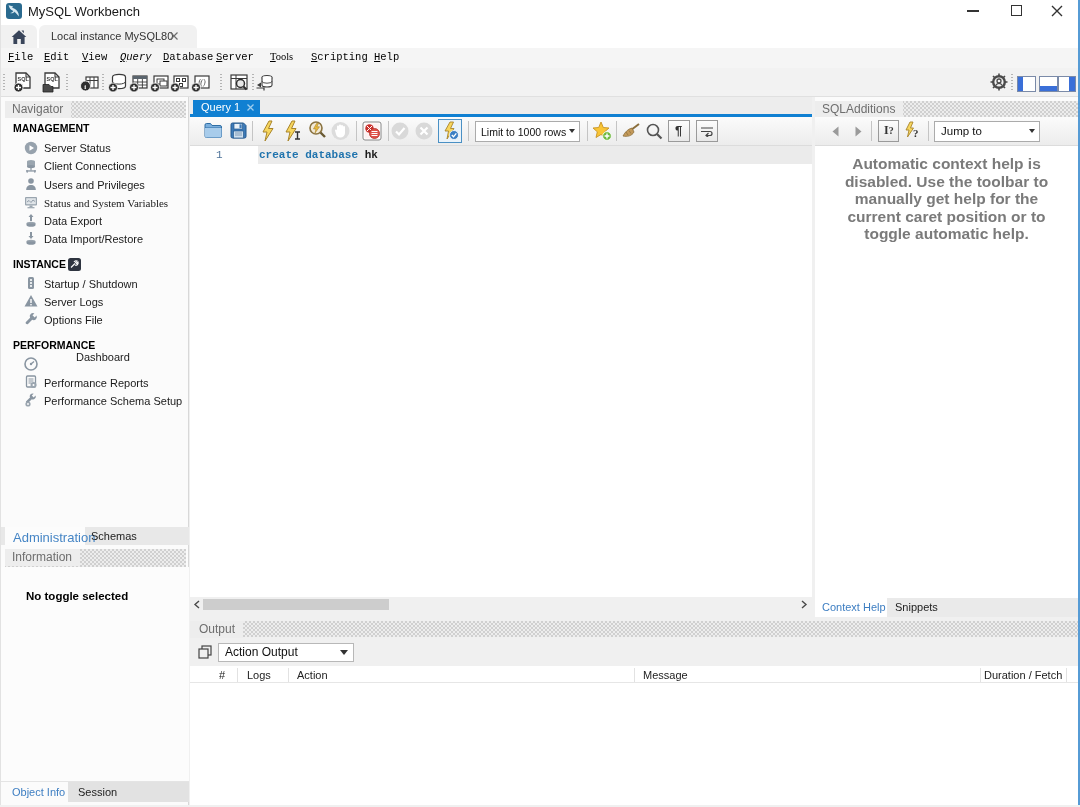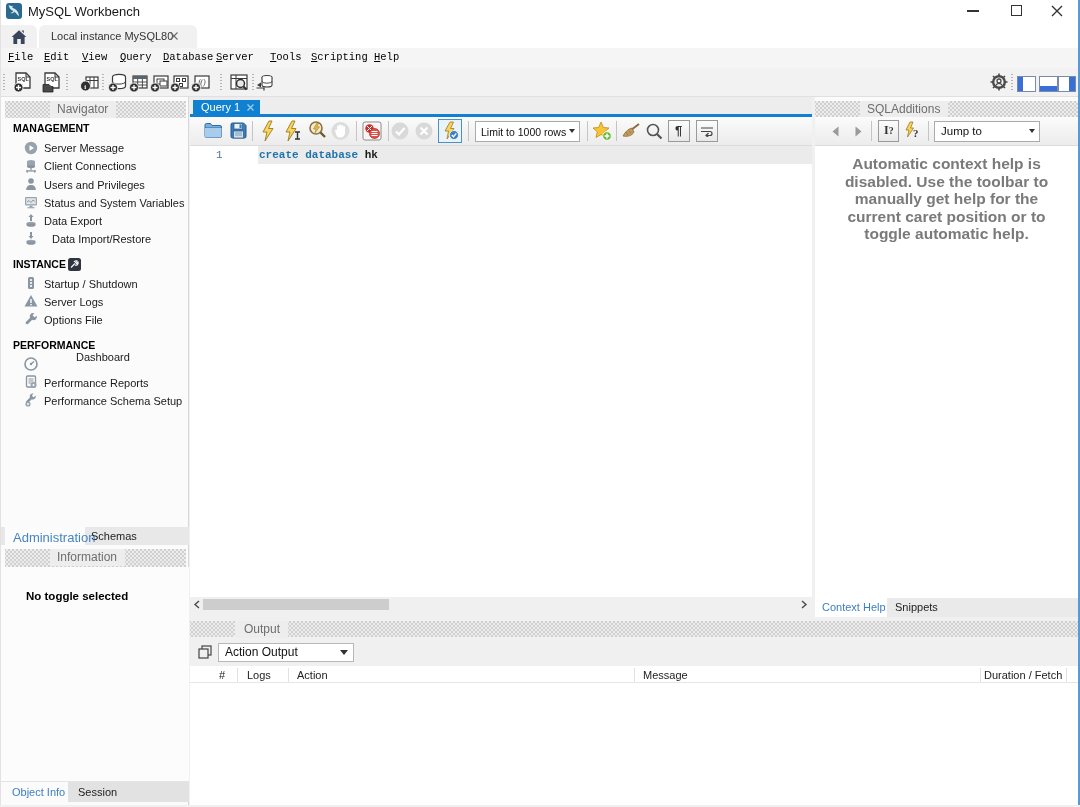--- a/index.html
+++ b/index.html
@@ -3,21 +3,21 @@
 <meta charset="utf-8">
 <style>
 * { margin:0; padding:0; box-sizing:border-box; }
 html,body { width:1080px; height:807px; overflow:hidden; }
 body { font-family:"Liberation Sans", sans-serif; position:relative; background:#fff; }
 .abs { position:absolute; }
 .hdr { background-color:#ededed;
   background-image: radial-gradient(circle, #d0d0d0 0.9px, rgba(0,0,0,0) 1.0px), radial-gradient(circle, #d0d0d0 0.9px, rgba(0,0,0,0) 1.0px);
   background-size:4px 4px, 4px 4px; background-position:0 1px, 2px 3px;
   font-size:12px; color:#6e6e6e; line-height:17px; }
-.hdr span { background:#ededed; padding:0 8px 0 7px; position:absolute; top:0; left:0;margin-left:45px; }
+.hdr span { background:#ededed; padding:0 8px 0 7px; position:absolute; top:0; left:0; }
 .navitem { position:absolute; font-size:11px; color:#1a1a1a; line-height:14px; }
 .navsec { position:absolute; font-size:10.5px; font-weight:bold; color:#000; }
 .ico { position:absolute; }
 svg { display:block; }
 </style>
 </head>
 <body>
 
 <div class="abs" style="left:0;top:0;width:1080px;height:23px;background:#ffffff;"></div>
 <div class="abs" style="left:6px;top:3px;width:16px;height:16px;">
@@ -52,24 +52,24 @@
 <svg width="10" height="10" viewBox="0 0 10 10">
       <path d="M1.5 1.5 L8.5 8.5 M8.5 1.5 L1.5 8.5" stroke="#6e6e6e" stroke-width="1.2"></path>
     </svg>
 </div>
 
 <div class="abs" style="left:0;top:48px;width:1080px;height:20px;background:#f5f5f5;"></div>
 <div class="abs" style="left:0;top:51px;width:996px;height:16px;font-family:'Liberation Mono',monospace;font-size:10.5px;color:#000;">
 <span class="abs" style="left:8px;"><u>F</u>ile</span>
 <span class="abs" style="left:44px;"><u>E</u>dit</span>
 <span class="abs" style="left:82px;"><u>V</u>iew</span>
-<span class="abs" style="left:120px;"><u>Q</u>uery</span>
+<span class="abs" style="left:120px;font-style:italic;"><u>Q</u>uery</span>
 <span class="abs" style="left:163px;"><u>D</u>atabase</span>
 <span class="abs" style="left:216px;"><u>S</u>erver</span>
-<span class="abs" style="left:270px;"><u>T</u>ools</span>
+<span class="abs" style="left:270px;font-family:Liberation Serif, serif;"><u>T</u>ools</span>
 <span class="abs" style="left:311px;"><u>S</u>cripting</span>
 <span class="abs" style="left:374px;"><u>H</u>elp</span>
 </div>
 
 <div class="abs" style="left:0;top:68px;width:1080px;height:29px;background:#f2f2f2;border-bottom:1px solid #e0e0e0;" id="maintoolbar"></div>
 <div class="abs" id="mt-icons" style="left:0;top:71px;height:24px;">
 
 <div class="abs" style="left:3px;top:3px;width:2px;height:16px;background:repeating-linear-gradient(#b4b4b4 0 1px, transparent 1px 3px);"></div>
 <div class="abs" style="left:66px;top:3px;width:2px;height:16px;background:repeating-linear-gradient(#b4b4b4 0 1px, transparent 1px 3px);"></div>
 <div class="abs" style="left:102px;top:3px;width:2px;height:16px;background:repeating-linear-gradient(#b4b4b4 0 1px, transparent 1px 3px);"></div>
@@ -196,26 +196,26 @@
 <div class="abs" style="left:1069px;top:77px;width:6px;height:14px;background:#3a6fd8;"></div>
 
 <div class="abs" style="left:0;top:97px;width:1080px;height:710px;background:#f0f0f0;"></div>
 
 <div class="abs" style="left:0;top:97px;width:189px;height:710px;background:#fbfbfb;border-right:1px solid #d8d8d8;"></div>
 <div class="hdr abs" style="left:5px;top:101px;width:181px;height:17px;">
     <span>Navigator</span>
   </div>
 
 <div class="navsec" style="left:13px;top:122px;">MANAGEMENT</div>
-<div class="navitem" style="left:44px;top:141px;">Server Message</div>
+<div class="navitem" style="left:44px;top:141px;">Server Status</div>
 <div class="navitem" style="left:44px;top:159px;">Client Connections</div>
 <div class="navitem" style="left:44px;top:178px;">Users and Privileges</div>
-<div class="navitem" style="left:44px;top:196px;">Status and System Variables</div>
+<div class="navitem" style="left:44px;top:196px;font-family:Liberation Serif, serif;">Status and System Variables</div>
 <div class="navitem" style="left:44px;top:214px;">Data Export</div>
-<div class="navitem" style="left:52px;top:232px;">Data Import/Restore</div>
+<div class="navitem" style="left:44px;top:232px;">Data Import/Restore</div>
 <div class="navsec" style="left:13px;top:258px;">INSTANCE</div>
 <div class="navitem" style="left:44px;top:277px;">Startup / Shutdown</div>
 <div class="navitem" style="left:44px;top:295px;">Server Logs</div>
 <div class="navitem" style="left:44px;top:313px;">Options File</div>
 <div class="navsec" style="left:13px;top:339px;">PERFORMANCE</div>
 <div class="navitem" style="left:44px;top:350px;padding-left:32px;">Dashboard</div>
 <div class="navitem" style="left:44px;top:376px;">Performance Reports</div>
 <div class="navitem" style="left:44px;top:394px;">Performance Schema Setup</div>
 
 <div class="ico" style="left:24px;top:141px;">

